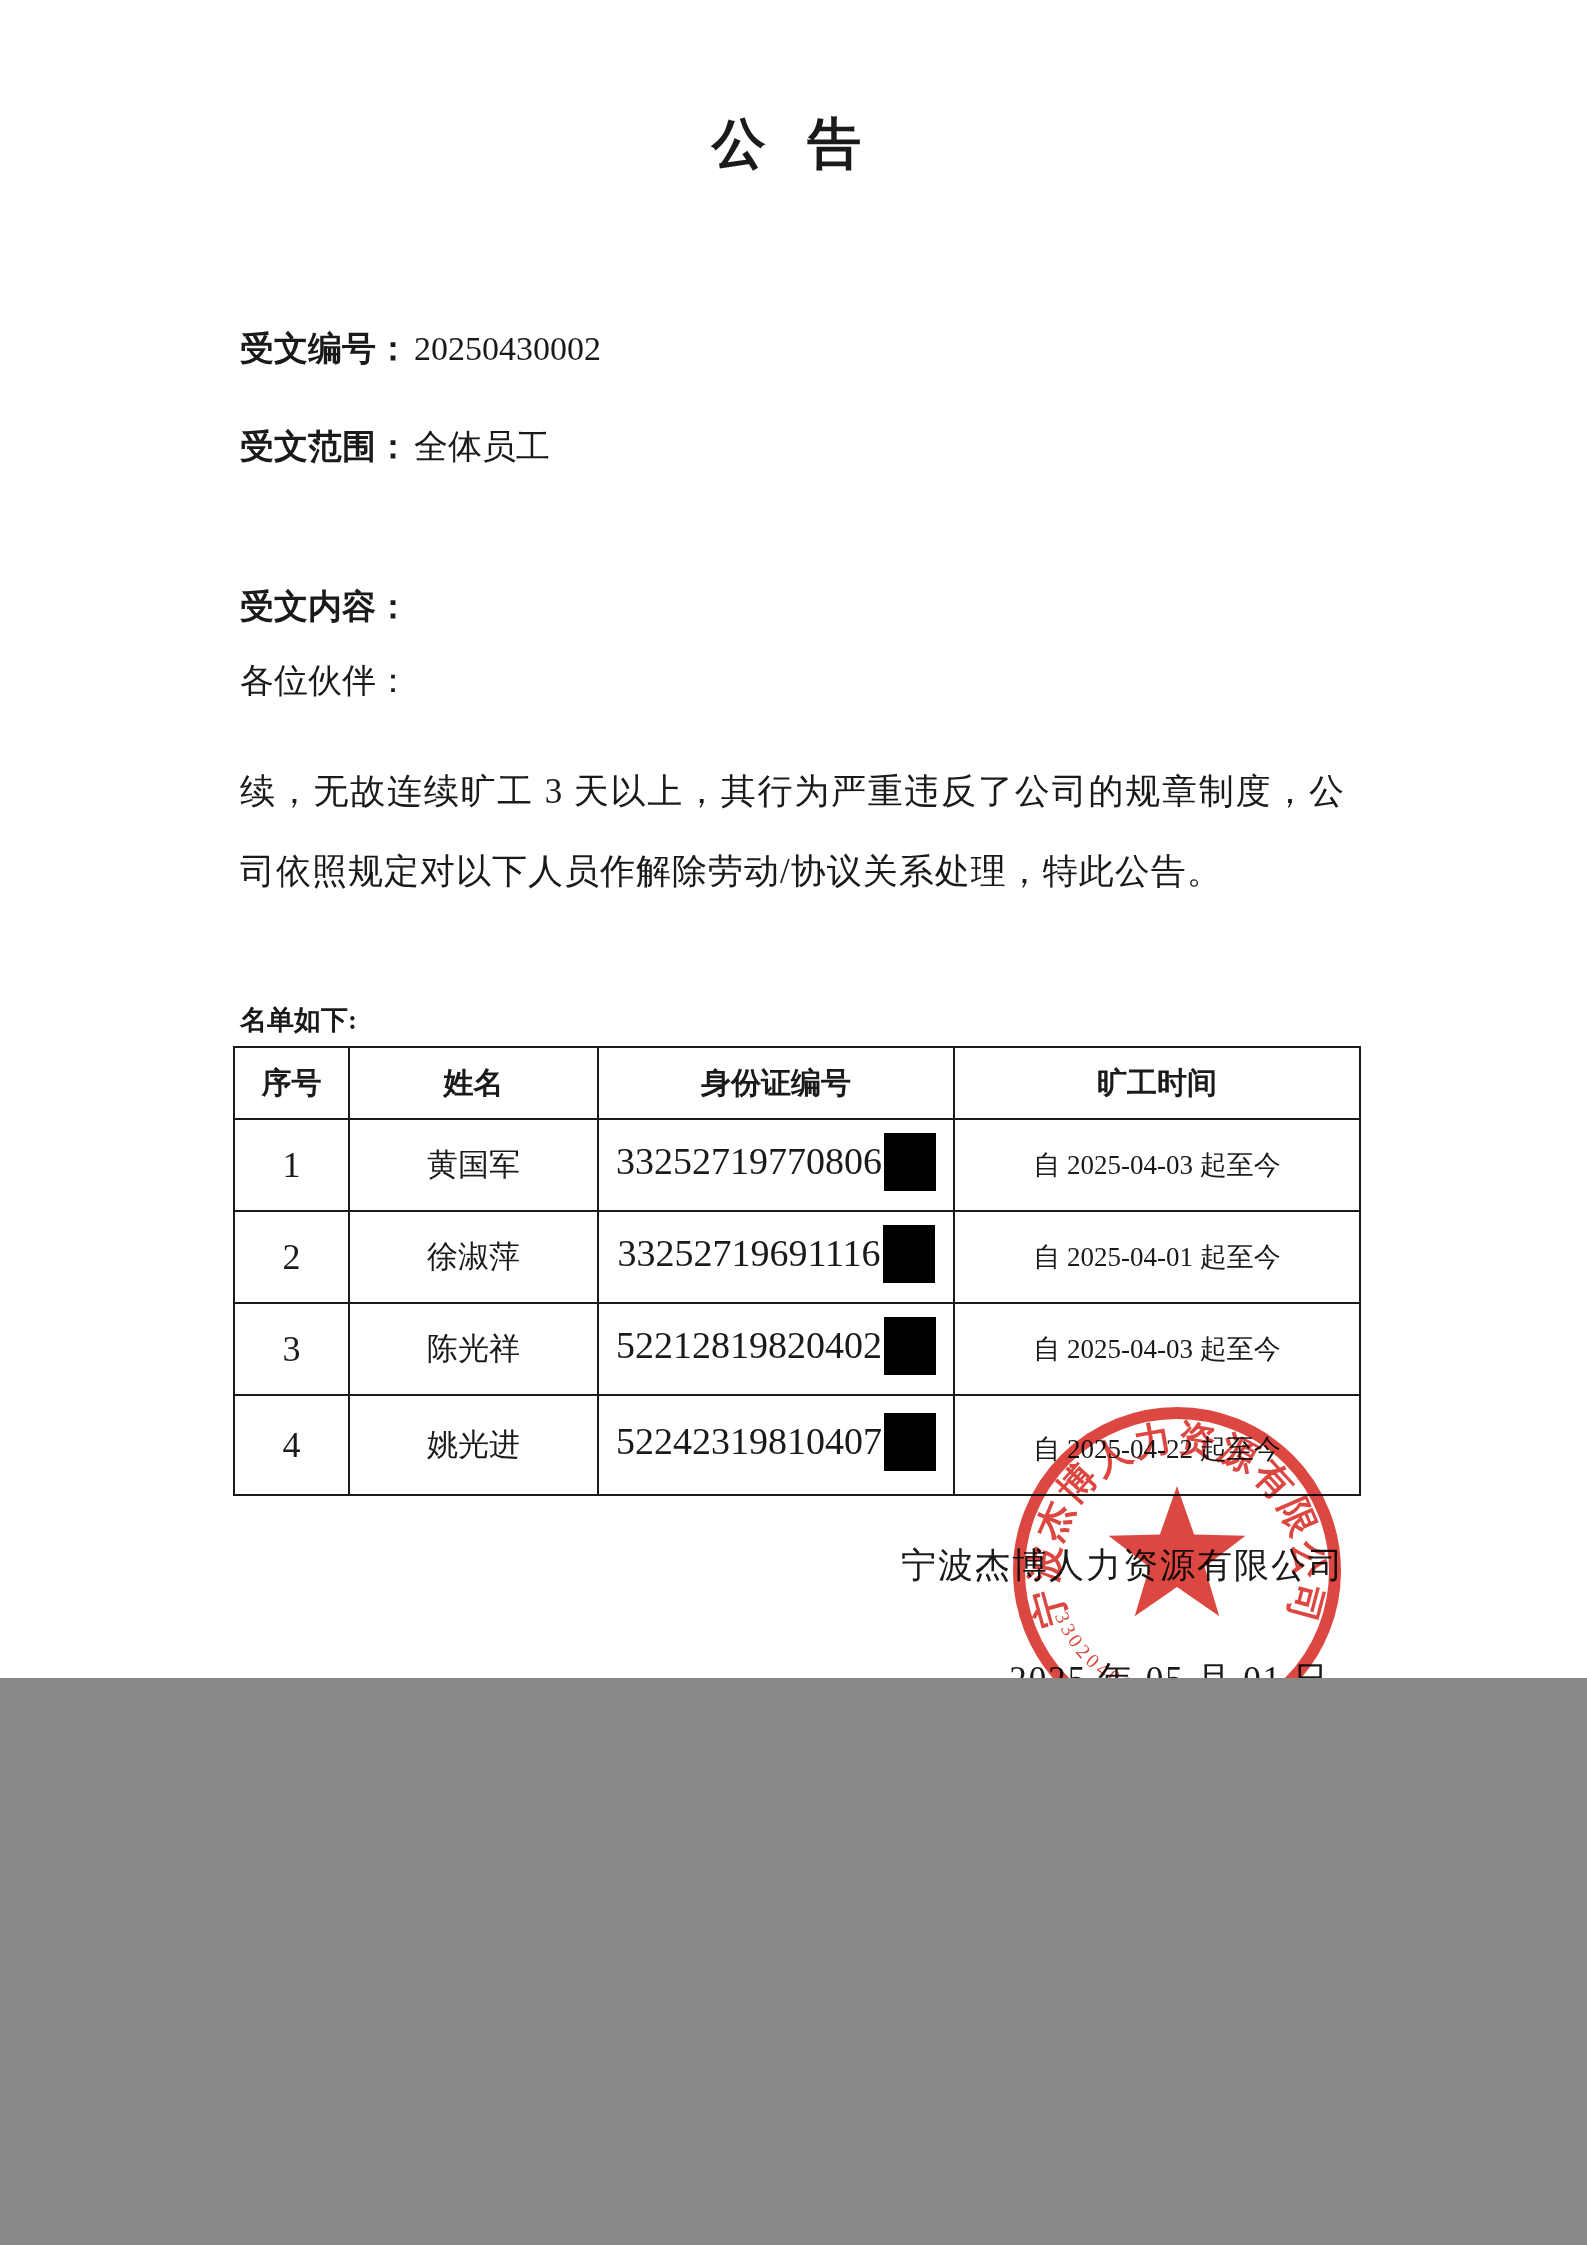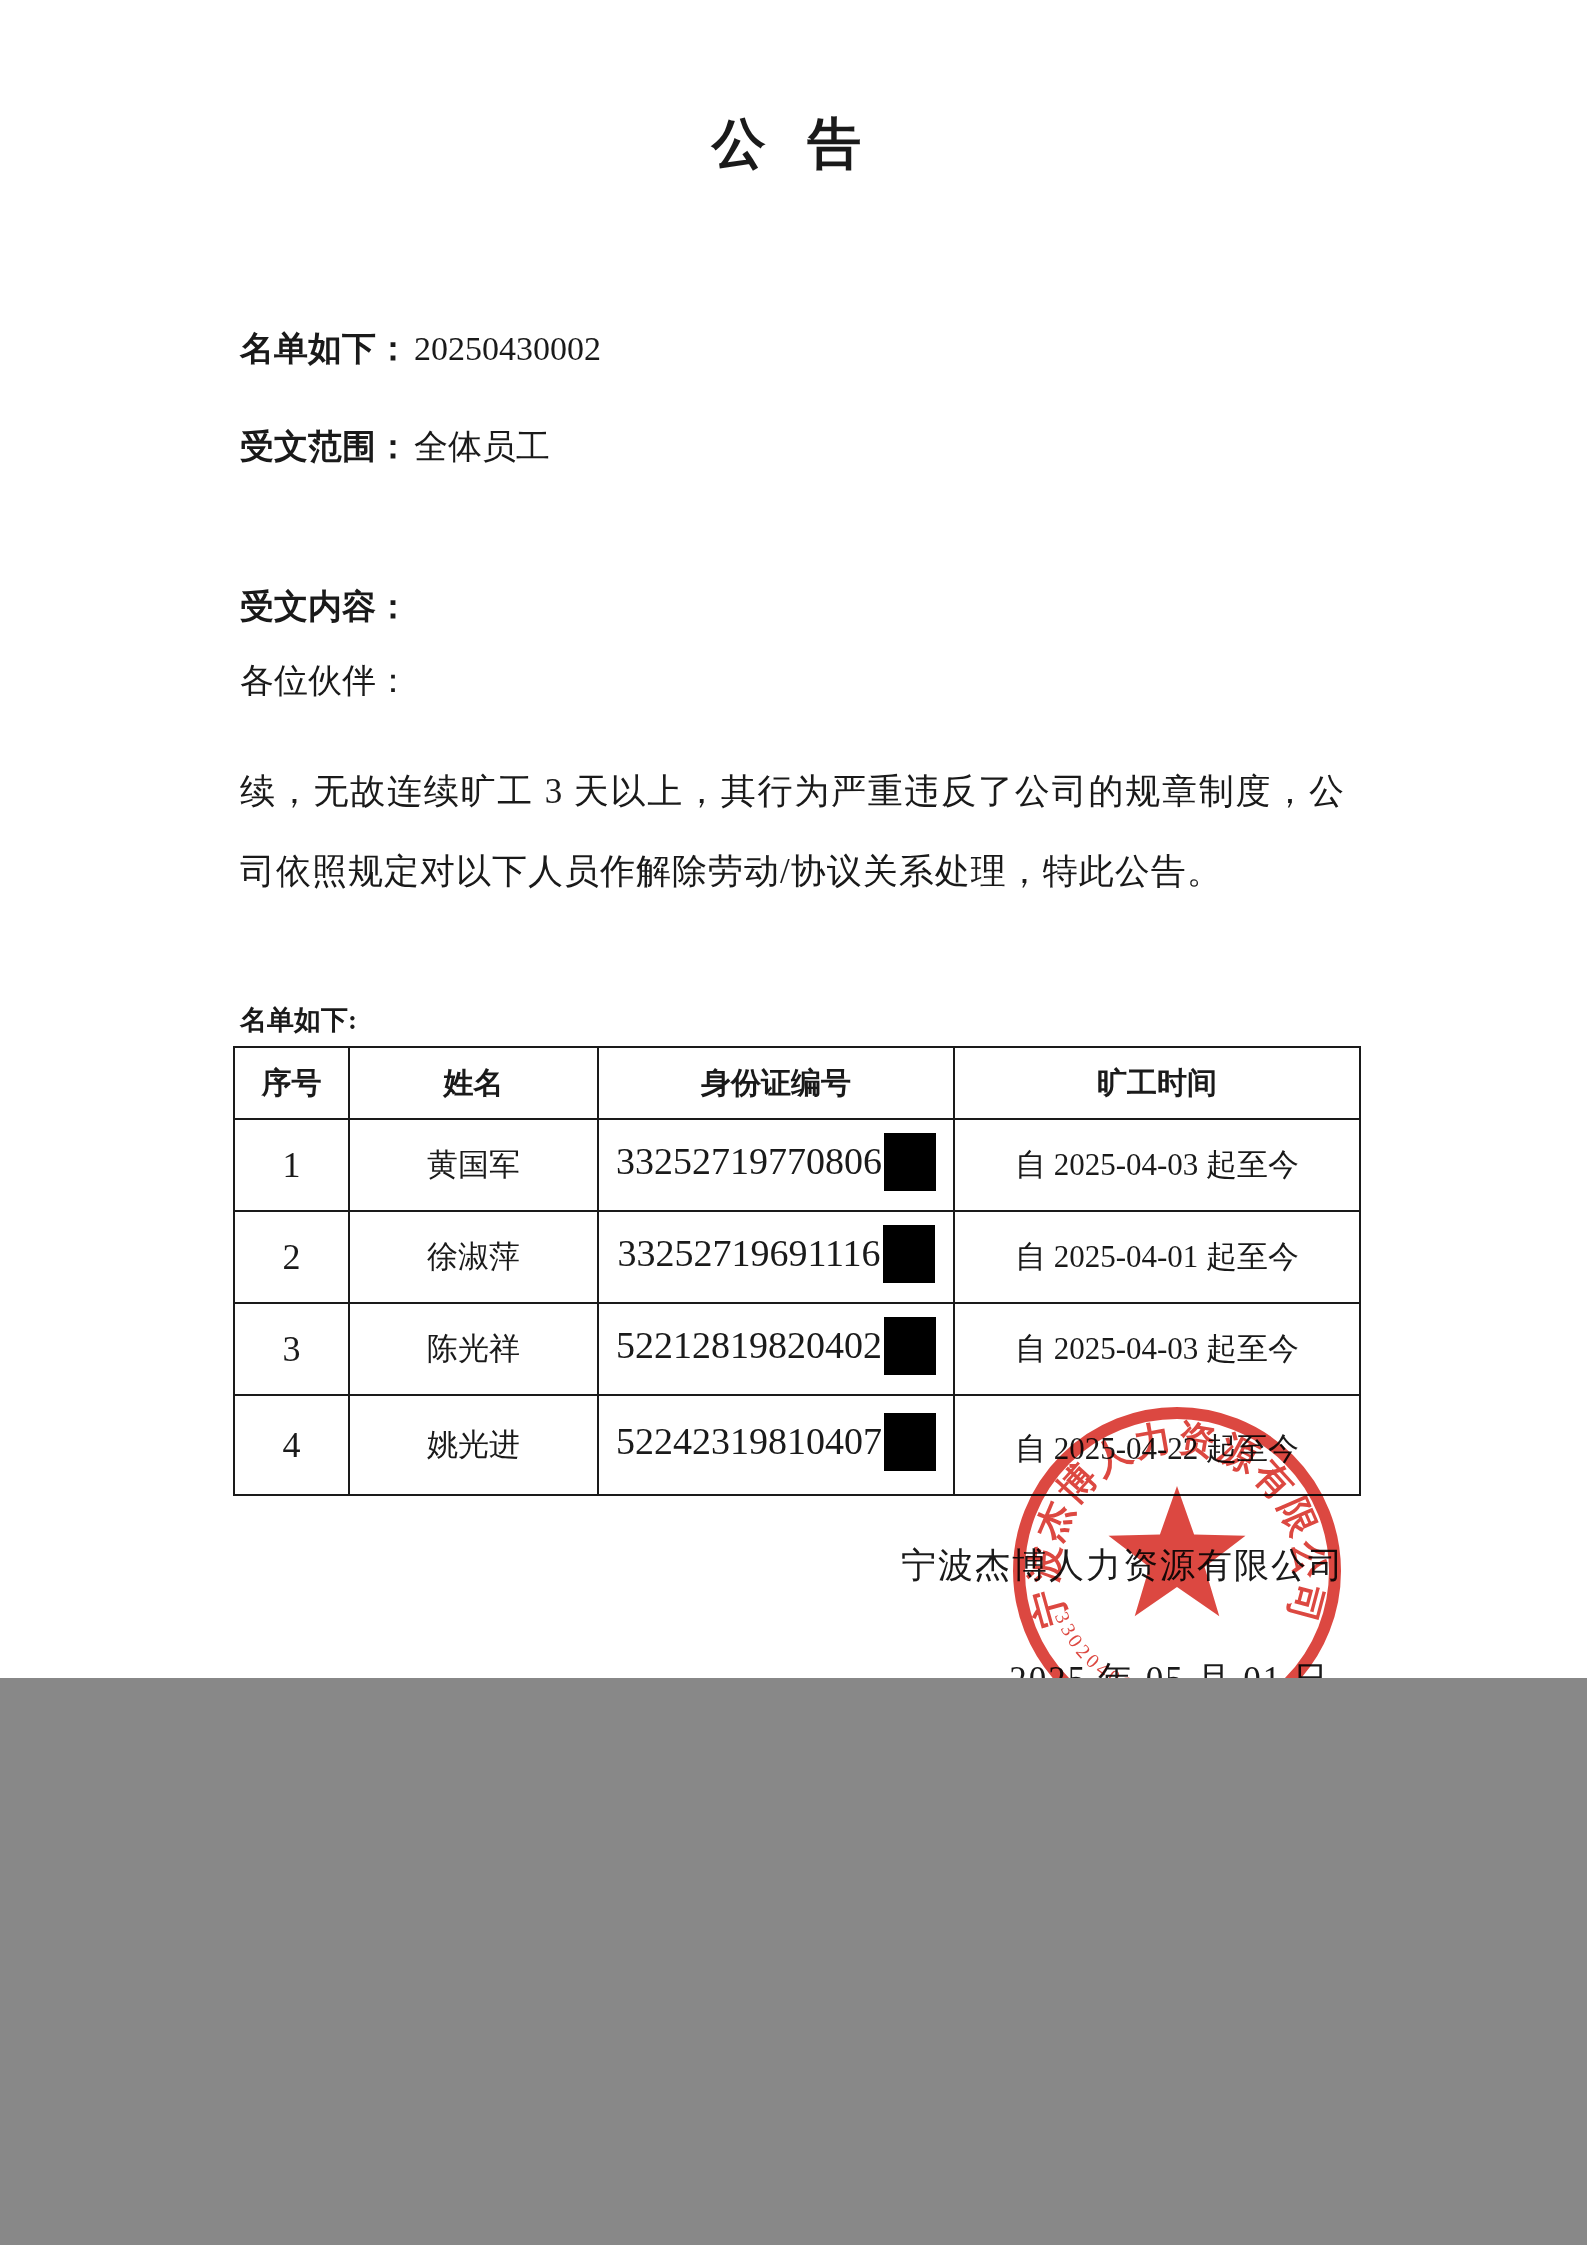--- a/index.html
+++ b/index.html
@@ -40,21 +40,21 @@
     border:2px solid #1a1a1a;
     text-align:center; vertical-align:middle;
     font-weight:normal;
   }
   .col-no { width:115px; } .col-name { width:249px; } .col-id { width:356px; } .col-period { width:406px; }
   tr.hrow { height:72px;font-family:Liberation Serif, serif; } tr.drow { height:92px; } tr.drow-last { height:100px; }
   tr.hrow th { font-size:30px; font-weight:bold; }
   td.c-no { font-size:36px; }
   td.c-name { font-size:31px; }
   td.c-id { font-size:38px; letter-spacing:0; white-space:nowrap; }
-  td.c-period { font-size:31px; white-space:nowrap; }
+  td.c-period { font-size:27px; white-space:nowrap; }
   td.c-period-top { vertical-align:top; padding-top:8px; }
   .redact {
     display:inline-block; width:52px; height:58px;
     background:#000; vertical-align:middle; margin-left:2px; margin-top:-8px;
   }
   .sig-company {
     position:absolute; left:700px; top:1542px; width:645px;
     text-align:right; font-size:35px; letter-spacing:2px; white-space:nowrap;
   }
   .sig-date {
@@ -71,21 +71,21 @@
   }
 </style>
 </head>
 <body>
 
 <div class="page">
 
   <div class="doc-title">公  告</div>
 
   <div class="field-row f0">
-    <span class="lbl">名单如下：</span><span class="val">20250430002</span>
+    <span class="lbl">受文编号：</span><span class="val">20250430002</span>
   </div>
   <div class="field-row f1">
     <span class="lbl">受文范围：</span><span class="val">全体员工</span>
   </div>
   <div class="field-row f3">
     <span class="lbl">受文内容：</span><span class="val"></span>
   </div>
 
   <div class="salutation">各位伙伴：</div>
 

